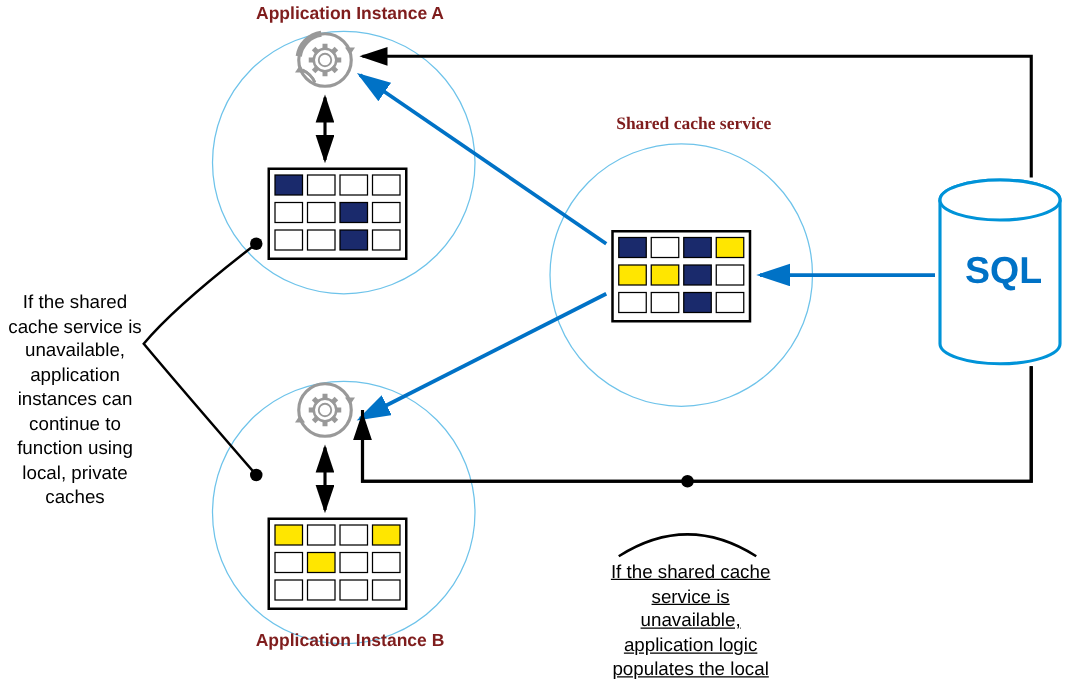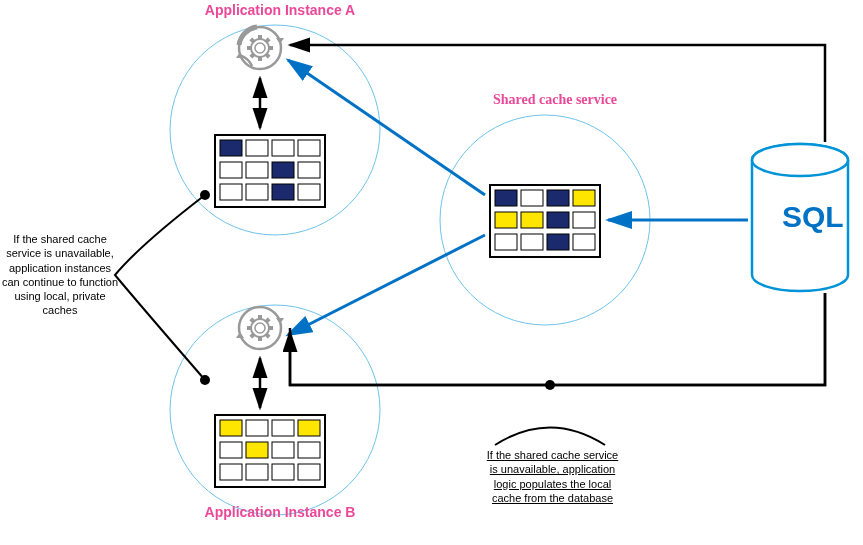--- a/index.html
+++ b/index.html
@@ -7,28 +7,28 @@
     margin: 0;
     padding: 0;
     width: 863px;
     height: 545px;
     font-family: "Segoe UI", Arial, sans-serif;
     position: relative;
     background: #fff;
   }
   .label {
     position: absolute;
-    color: #ec4899;
+    color: #7f1d1d;
     font-weight: bold;
     font-size: 14px;
     text-align: center;
   }
   .annotation {
     position: absolute;
-    font-size: 11px;
+    font-size: 15px;
     text-align: center;
     color: #000;
     line-height: 1.3;
   }
   svg.canvas {
     position: absolute;
     top: 0; left: 0;
     width: 863px; height: 545px;
   }
   .sql-label {
@@ -184,16 +184,16 @@
   <circle cx="205" cy="195" r="5" fill="#000"></circle>
   <circle cx="205" cy="380" r="5" fill="#000"></circle>
 
   <path d="M 495 445 Q 550 410 605 445" fill="none" stroke="#000" stroke-width="2"></path>
 
 </svg>
 
 <div class="label" style="left:190px; top:2px; width:180px;">Application Instance A</div>
 <div class="label" style="left:190px; top:504px; width:180px;">Application Instance B</div>
 <div class="label" style="left:475px; top:92px; width:160px;font-family:Liberation Serif, serif;">Shared cache service</div>
-<div class="sql-label" style="left:772px; top:200px;margin-left:10px;">SQL</div>
+<div class="sql-label" style="left:772px; top:200px;">SQL</div>
 
 <div class="annotation" style="left:0px; top:232px; width:120px;">If the shared cache service is unavailable, application instances can continue to function using local, private caches</div>
 <div class="annotation" style="left:485px; top:448px; width:135px;text-decoration:underline;">If the shared cache service is unavailable, application logic populates the local cache from the database</div>
 
 </body></html>

